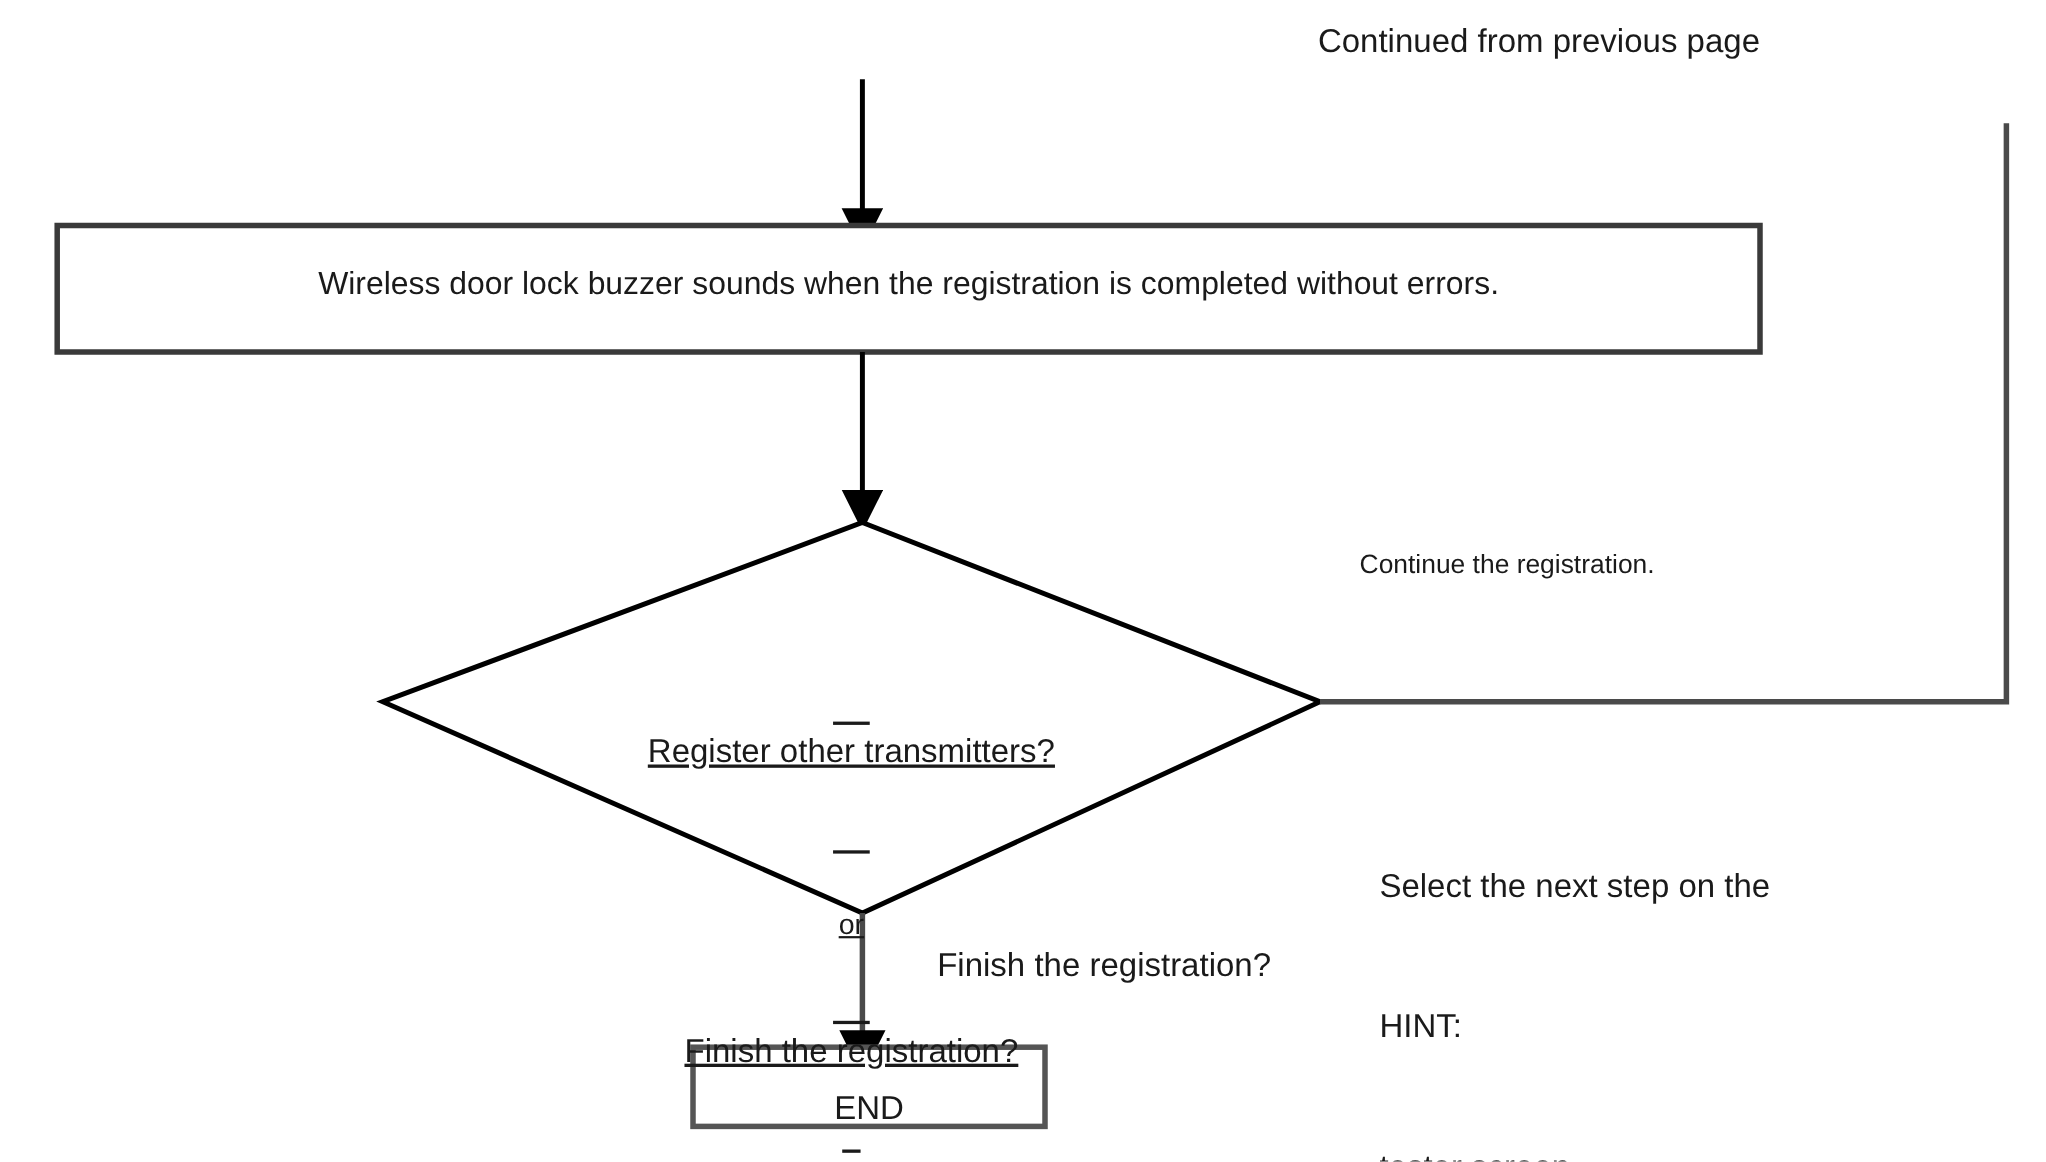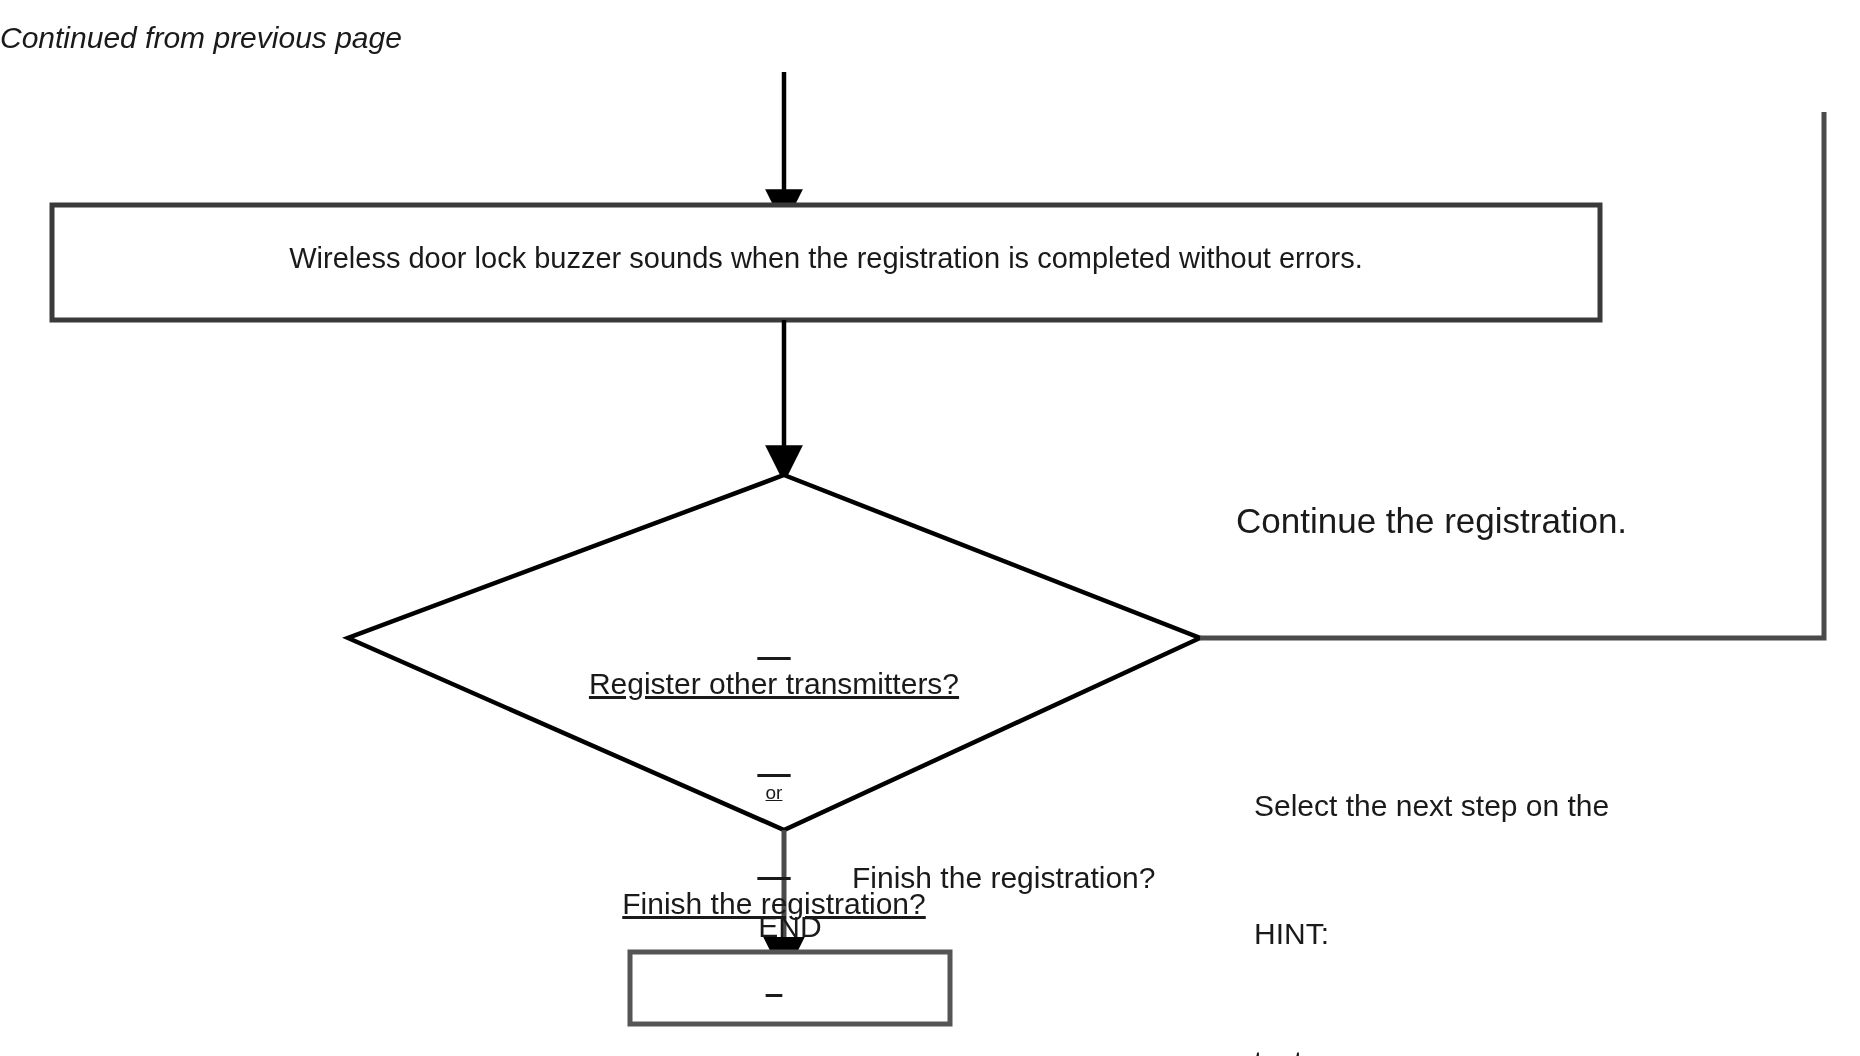--- a/index.html
+++ b/index.html
@@ -34,23 +34,22 @@
     color: #1a1a1a;
     white-space: pre;
     line-height: 1.30;
   }
 
   
   #continued-caption {
     left: 0;
     top: 18px;
     width: 1600px;
-    text-align: left;
+    text-align: right;
     font-size: 30px;
-    font-style: italic;
   }
 
   
   #process-box-text {
     left: 52px;
     top: 240px;
     width: 1548px;
     text-align: center;
     font-size: 29px;
   }
@@ -58,27 +57,27 @@
   
   #decision-text {
     left: 348px;
     top: 586px;
     width: 852px;
     text-align: center;
     font-size: 30px;
     text-decoration: underline;
   }
   #decision-text .line { display: block; }
-  #decision-text .line-or { font-size: 19px; }
+  #decision-text .line-or { font-size: 26px; margin-top: 43px; }
 
   
   #continue-label {
     left: 1236px;
     top: 498px;
-    font-size: 35px;
+    font-size: 24px;
     text-align: center;
   }
 
   
   #hint-block {
     left: 1254px;
     top: 700px;
     font-size: 30px;
     line-height: 1.42;
   }
@@ -87,21 +86,21 @@
   
   #finish-label {
     left: 852px;
     top: 858px;
     font-size: 30px;
   }
 
   
   #end-box-text {
     left: 630px;
-    top: 907px;
+    top: 988px;
     width: 320px;
     text-align: center;
     font-size: 30px;
   }
 </style>
 </head>
 <body>
 
 <div id="flow-root">
 

